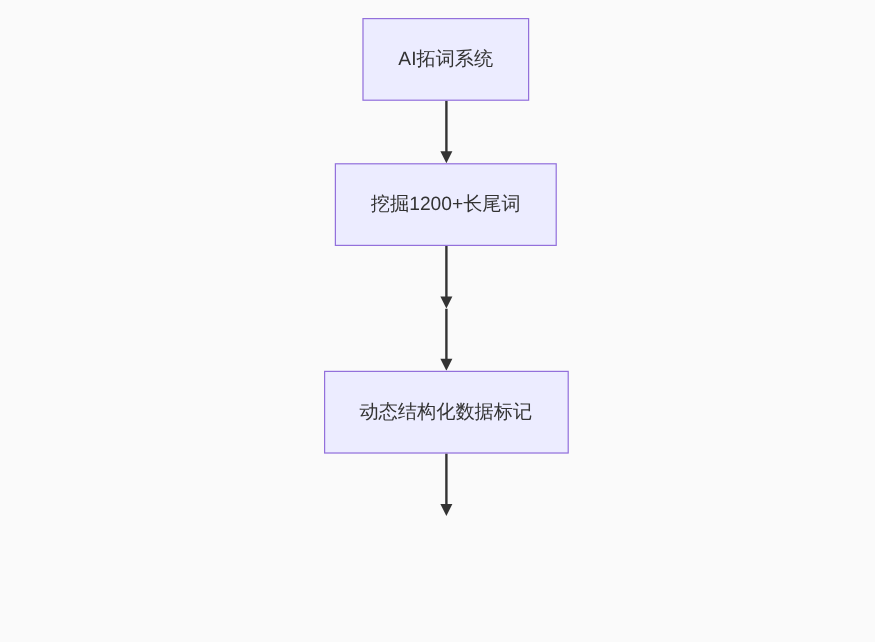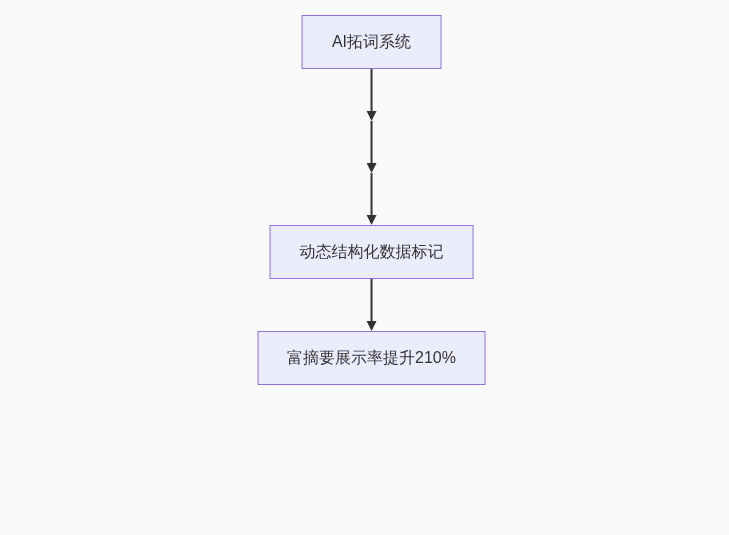--- a/index.html
+++ b/index.html
@@ -25,21 +25,21 @@
     position: absolute;
     top: 15px;
     left: 50%;
     transform: translateX(calc(-50% + 7px));
     display: flex;
     flex-direction: column;
     align-items: center;
   }
   .node {
     box-sizing: border-box;
-    height: 54px;
+    height: 69px;
     padding: 0 29px;
     background: var(--node-fill);
     border: 1px solid var(--node-border);
     color: var(--text);
     font-size: 16px;
     line-height: 1;
     display: flex;
     align-items: center;
     justify-content: center;
     white-space: nowrap;
@@ -70,20 +70,23 @@
     <span>AI拓词系统</span>
   </div>
 
   <div class="arrow">
     <svg width="12" height="52" viewBox="0 0 12 52">
       <line class="arrow-line" x1="6" y1="0" x2="6" y2="43"></line>
       <polygon class="arrow-head" points="1,42 11,42 6,52"></polygon>
     </svg>
   </div>
 
+  <div class="node">
+    <span>挖掘1200+长尾词</span>
+  </div>
 
   <div class="arrow">
     <svg width="12" height="52" viewBox="0 0 12 52">
       <line class="arrow-line" x1="6" y1="0" x2="6" y2="43"></line>
       <polygon class="arrow-head" points="1,42 11,42 6,52"></polygon>
     </svg>
   </div>
 
 
   <div class="arrow">
@@ -97,17 +100,14 @@
     <span>动态结构化数据标记</span>
   </div>
 
   <div class="arrow">
     <svg width="12" height="52" viewBox="0 0 12 52">
       <line class="arrow-line" x1="6" y1="0" x2="6" y2="43"></line>
       <polygon class="arrow-head" points="1,42 11,42 6,52"></polygon>
     </svg>
   </div>
 
-  <div class="node">
-    <span>富摘要展示率提升210%</span>
-  </div>
 
 </div>
 
 </body></html>

